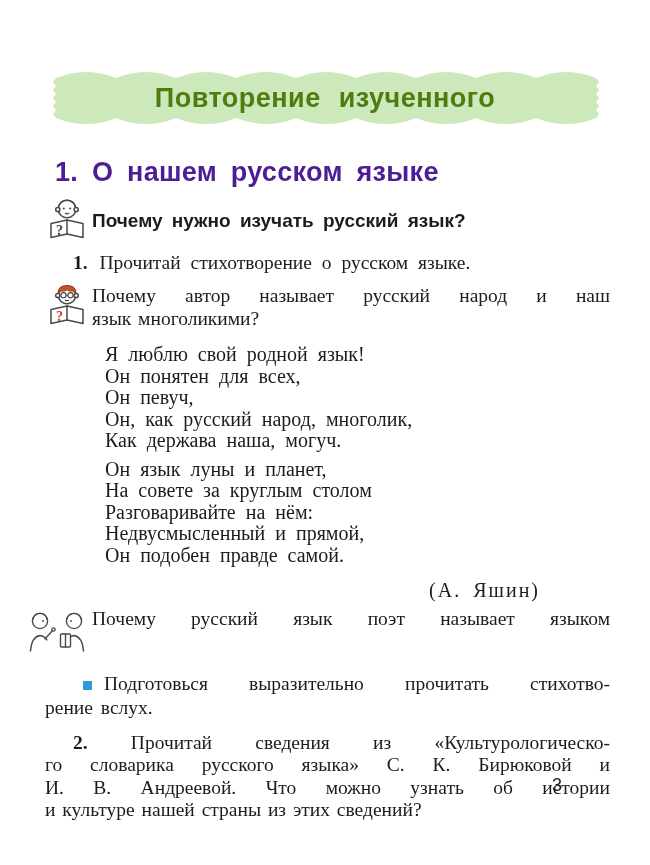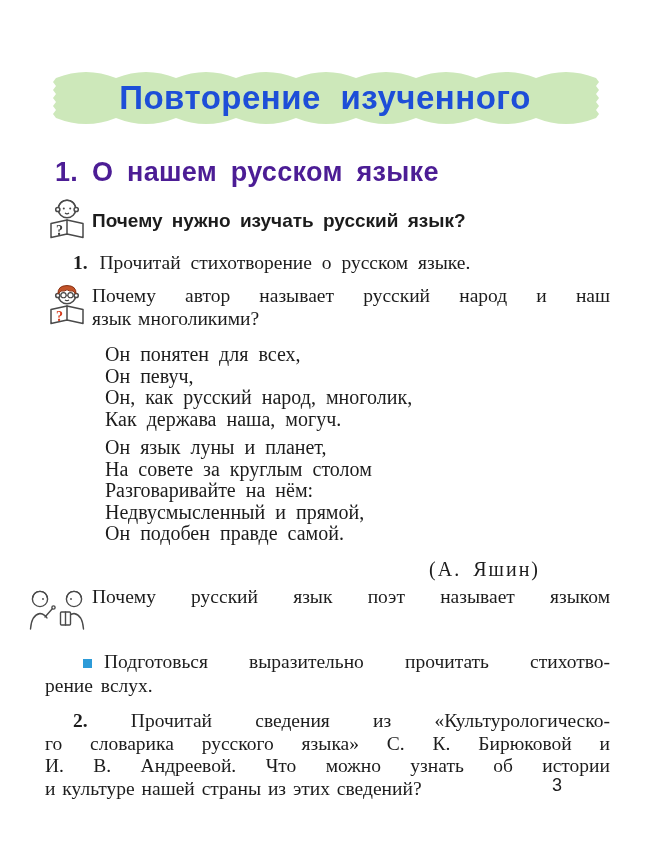--- a/index.html
+++ b/index.html
@@ -7,22 +7,22 @@
     position:relative;width:650px;height:865px;background:#ffffff;
     font-family:"Liberation Serif","DejaVu Serif",serif;color:#1c1c1c;
     overflow:hidden;
   }
   
   .banner{position:relative;margin:64px 0 0 50px;width:550px;height:68px;}
   .banner svg{position:absolute;left:0;top:0;width:100%;height:100%;}
   .banner-title{
     position:absolute;left:0;top:0;right:0;bottom:0;
     display:flex;align-items:center;justify-content:center;
-    font-family:"Liberation Sans",sans-serif;font-weight:bold;font-size:33px;
-    color:#1d4ed8;word-spacing:10px;letter-spacing:.5px;
+    font-family:"Liberation Sans",sans-serif;font-weight:bold;font-size:27px;
+    color:#4d7c0f;word-spacing:10px;letter-spacing:.5px;
   }
   
   .heading{
     margin:25px 0 0 55px;font-family:"Liberation Sans",sans-serif;
     font-size:27px;font-weight:bold;color:#4c1d95;
     word-spacing:6px;letter-spacing:.3px;
   }
   
   .icon-row{display:flex;margin:8px 40px 0 45px;align-items:center;}
   .icon-row .icon{flex:0 0 auto;margin-right:3px;}
@@ -106,20 +106,21 @@
       </svg>
     </span>
     <div class="q-lines">
       <div class="jline">Почему автор называет русский народ и наш</div>
       <div class="jline last">язык многоликими?</div>
     </div>
   </div>
 
   <div class="poem">
     <div class="stanza">
+      <div>Я люблю свой родной язык!</div>
       <div>Он понятен для всех,</div>
       <div>Он певуч,</div>
       <div>Он, как русский народ, многолик,</div>
       <div>Как держава наша, могуч.</div>
     </div>
     <div class="stanza">
       <div>Он язык луны и планет,</div>
       <div>На совете за круглым столом</div>
       <div>Разговаривайте на нём:</div>
       <div>Недвусмысленный и прямой,</div>

